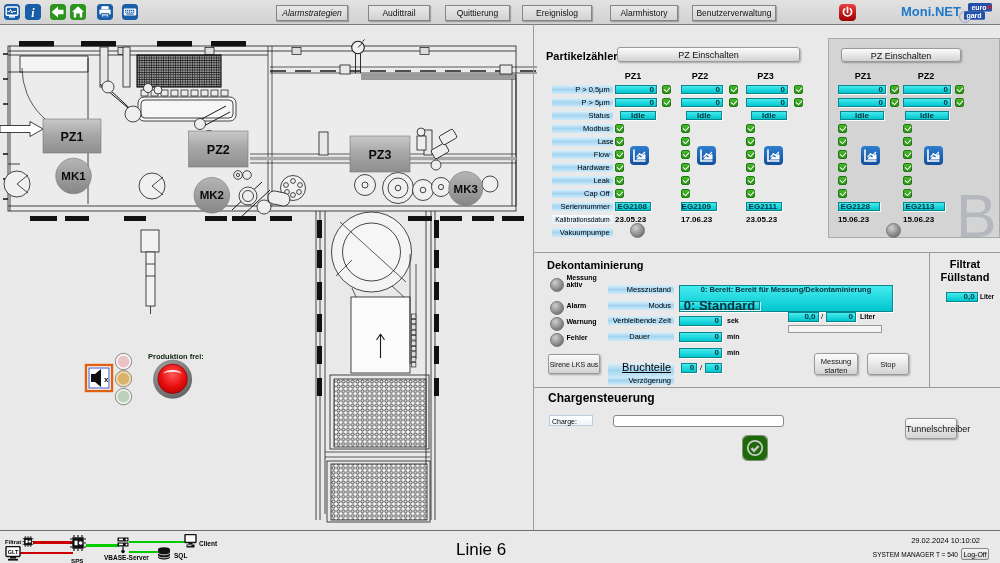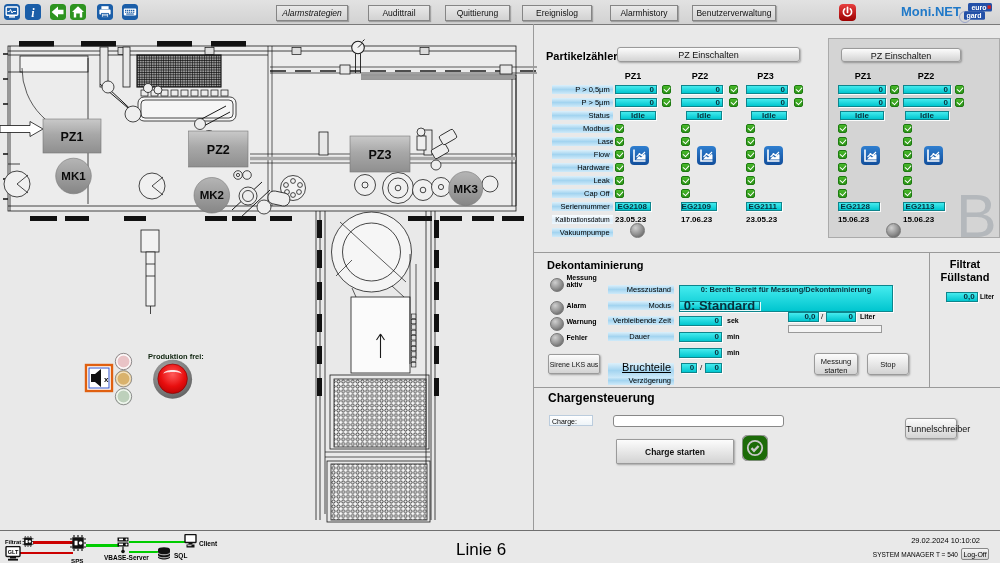--- a/index.html
+++ b/index.html
@@ -534,21 +534,20 @@
 <div class="abs" style="left:326px;top:289.4px;font-size:7px;font-weight:bold;">Liter</div>
 <div class="abs" style="left:253.5px;top:300.9px;width:92px;height:6px;background:#f4f4f4;border:1px solid #999;"></div>
 <div class="gbtn" style="left:280px;top:329px;width:44px;height:22px;font-size:7.5px;line-height:9px;padding-top:3px;">Messung<br>starten</div>
 <div class="gbtn" style="left:333px;top:329px;width:42px;height:22px;font-size:7.5px;line-height:21px;">Stop</div>
 <div class="abs" style="left:396px;top:234px;width:70px;text-align:center;font-size:11px;font-weight:bold;line-height:13px;">Filtrat<br>Füllstand</div>
 <div class="cyan" style="left:411.6px;top:268.4px;width:32px;height:10px;text-align:right;padding-right:2px;">0,0</div>
 <div class="abs" style="left:446px;top:268.9px;font-size:6.5px;font-weight:bold;">Liter</div>
 <div class="sect" style="left:14px;top:367px;font-size:12px;">Chargensteuerung</div>
 <div class="abs" style="left:15px;top:391.4px;width:44px;height:11px;background:linear-gradient(#fff,#eef4f8);border:1px solid #bcd;font-size:7px;line-height:11px;padding-left:2px;box-sizing:border-box;">Charge:</div>
 <div class="abs" style="left:79px;top:391.4px;width:171px;height:12px;background:#fff;border:1px solid #888;border-radius:3px;box-sizing:border-box;"></div>
-<div class="gbtn" style="left:82px;top:414.5px;width:118px;height:25px;line-height:25px;font-size:8.5px;font-weight:bold;border-radius:1px;">Charge starten</div>
 <svg class="abs" style="left:208px;top:411px;width:26px;height:26px;" viewBox="0 0 26 26">
 <rect width="26" height="26" rx="7" fill="#1c6b08" stroke="#9a9a9a" stroke-width="1.5"></rect>
 <circle cx="13" cy="13" r="7.2" fill="none" stroke="#c9c9c9" stroke-width="1.8"></circle>
 <path d="M9.5 13.2l2.5 2.6 4.6-4.8" stroke="#c9c9c9" stroke-width="2.4" fill="none"></path>
 </svg>
 <div class="gbtn" style="left:371px;top:393.7px;width:52px;height:21px;line-height:21px;font-size:9px;">Tunnelschreiber</div>
 
 </div>
 
 <div id="bottom" class="abs" style="left:0;top:530px;width:1000px;height:33px;

